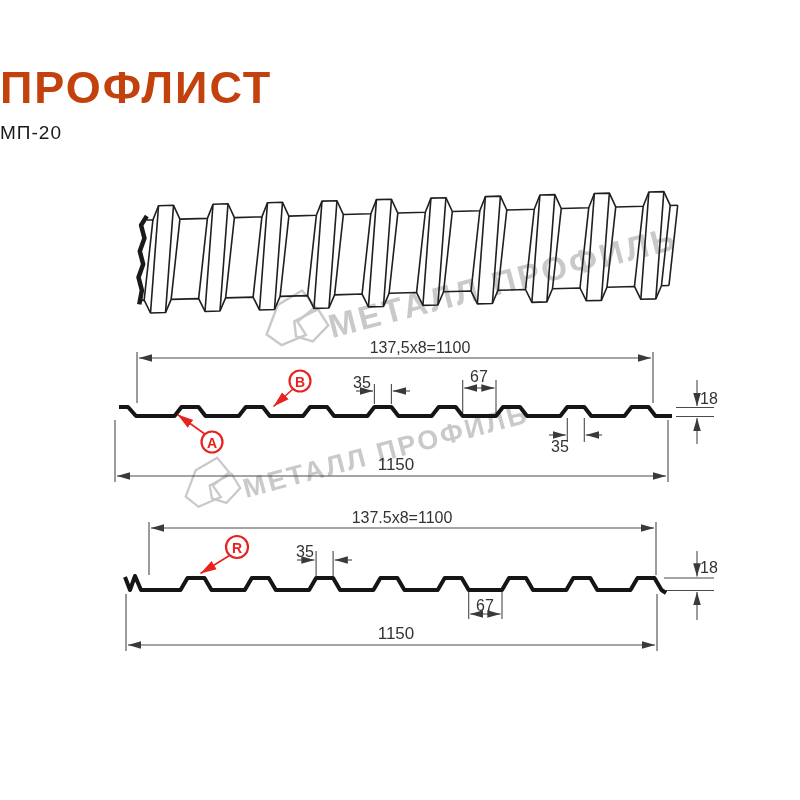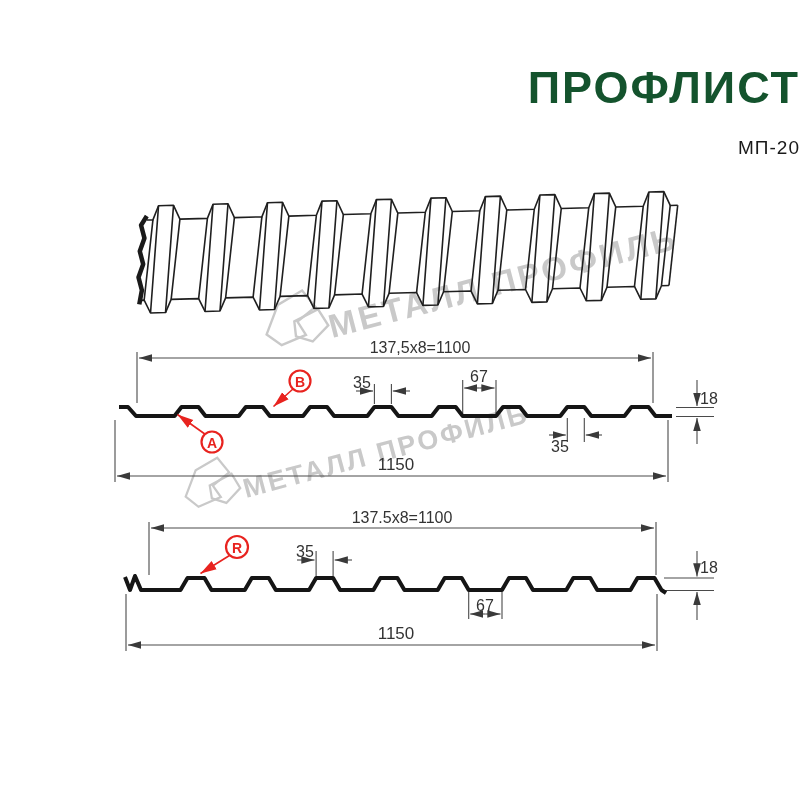--- a/index.html
+++ b/index.html
@@ -1,20 +1,20 @@
 <!DOCTYPE html>
 <html><head>
 <meta charset="utf-8">
 <style>
   html,body{margin:0;padding:0;background:#ffffff;}
   .page{position:relative;width:800px;height:800px;background:#fff;overflow:hidden;
         font-family:"Liberation Sans", sans-serif;}
-  .title{position:absolute;left:0;top:62px;width:800px;text-align:right;
-         font-size:45px;font-weight:bold;letter-spacing:2px;color:#14532d;}
-  .subtitle{position:absolute;left:0;top:137px;width:800px;text-align:right;
+  .title{position:absolute;left:0;top:62px;width:800px;text-align:left;
+         font-size:45px;font-weight:bold;letter-spacing:2px;color:#c2410c;}
+  .subtitle{position:absolute;left:0;top:122px;width:800px;text-align:left;
          font-size:19px;font-weight:500;letter-spacing:1px;color:#1a1a1a;}
   .footer{position:absolute;left:0;top:706px;width:800px;text-align:center;
          font-size:20px;font-weight:500;letter-spacing:1px;color:#262626;}
   svg{position:absolute;left:0;top:0;}
   .dimtxt{font-family:"Liberation Sans",sans-serif;font-size:16px;fill:#333;}
   .dimtxt-big{font-family:"Liberation Sans",sans-serif;font-size:17px;fill:#333;}
   .redtxt{font-family:"Liberation Sans",sans-serif;font-size:14px;font-weight:600;}
   .wm{font-family:"Liberation Sans",sans-serif;font-weight:bold;}
 </style>
 </head>

